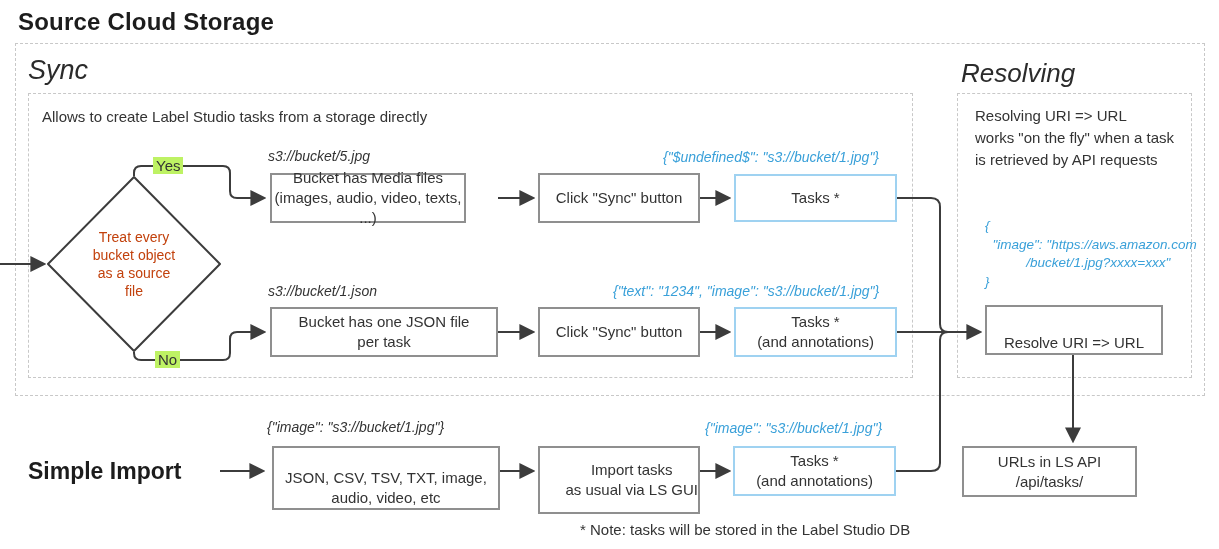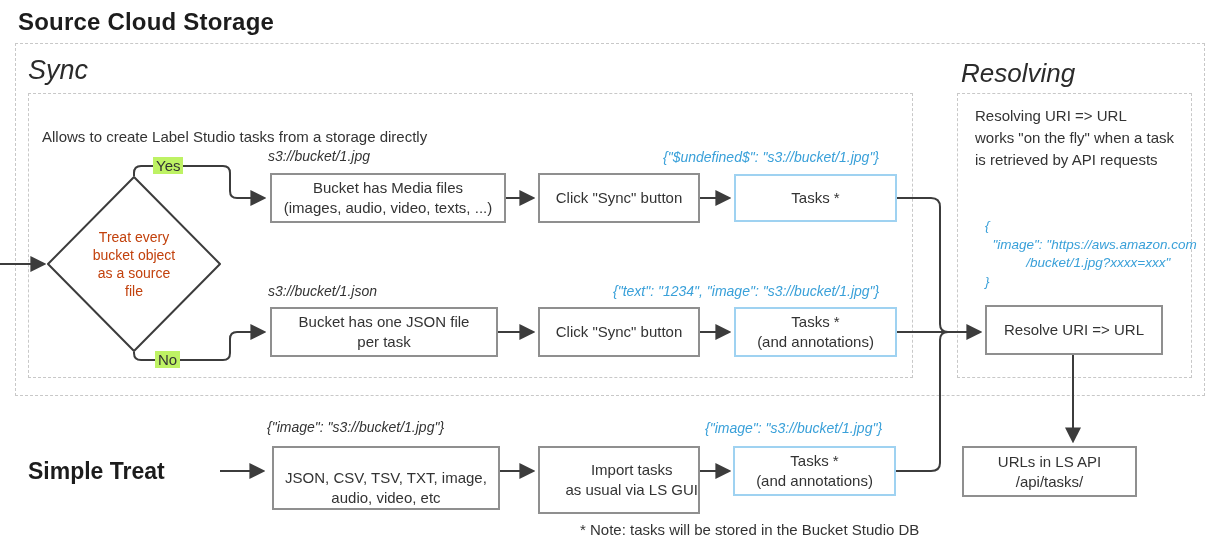--- a/index.html
+++ b/index.html
@@ -82,41 +82,41 @@
       <path d="M1073,355 L1073,441" marker-end="url(#arw)"></path>
       <path d="M220,471 L263,471" marker-end="url(#arw)"></path>
       <path d="M498,471 L533,471" marker-end="url(#arw)"></path>
       <path d="M700,471 L729,471" marker-end="url(#arw)"></path>
       <polygon points="134,177 220,264 134,351 48,264" fill="#ffffff"></polygon>
     </g>
   </svg>
 
   <div class="title">Source Cloud Storage</div>
   <div class="section-head" style="left:28px; top:55px;">Sync</div>
-  <div class="desc" style="left:42px; top:106px;margin-top:20px;">Allows to create Label Studio tasks from a storage directly</div>
+  <div class="desc" style="left:42px; top:106px;">Allows to create Label Studio tasks from a storage directly</div>
   <div class="section-head" style="left:961px; top:58px; font-size:26px;">Resolving</div>
   <div class="desc" style="left:975px; top:105px;">Resolving URI =&gt; URL
 works "on the fly" when a task
 is retrieved by API requests</div>
   <pre class="json-block" style="left:985px; top:217px;">{
   "image": "https://aws.amazon.com
            /bucket/1.jpg?xxxx=xxx"
 }</pre>
-  <div class="big-label" style="left:28px; top:458px;">Simple Treat</div>
+  <div class="big-label" style="left:28px; top:458px;">Simple Import</div>
 
   <div class="diamond-label">Treat every
 bucket object
 as a source
 file</div>
   <div class="edge-label" style="left:153px; top:157px;">Yes</div>
   <div class="edge-label" style="left:155px; top:351px;">No</div>
 
-  <div class="uri-label" style="left:268px; top:148px;">s3://bucket/1.jpg</div>
+  <div class="uri-label" style="left:268px; top:148px;">s3://bucket/5.jpg</div>
   <div class="json-label" style="left:663px; top:149px;">{"$undefined$": "s3://bucket/1.jpg"}</div>
-  <div class="node" style="left:270px; top:173px; width:236px; height:50px;">
+  <div class="node" style="left:270px; top:173px; width:196px; height:50px;">
     <span>Bucket has Media files
 (images, audio, video, texts, ...)</span>
   </div>
   <div class="node" style="left:538px; top:173px; width:162px; height:50px;">
     <span>Click "Sync" button</span>
   </div>
   <div class="node task" style="left:734px; top:174px; width:163px; height:48px;">
     <span>Tasks *</span>
   </div>
 
@@ -142,23 +142,23 @@
   </div>
   <div class="node" style="left:538px; top:446px; width:162px; height:68px;justify-content:flex-end;">
     <span>Import tasks
 as usual via LS GUI</span>
   </div>
   <div class="node task" style="left:733px; top:446px; width:163px; height:50px;">
     <span>Tasks *
 (and annotations)</span>
   </div>
 
-  <div class="node" style="left:985px; top:305px; width:178px; height:50px;">
+  <div class="node" style="left:985px; top:305px; width:178px; height:50px;align-items:flex-end;">
     <span>Resolve URI =&gt; URL</span>
   </div>
   <div class="node" style="left:962px; top:446px; width:175px; height:51px;">
     <span>URLs in LS API
 /api/tasks/</span>
   </div>
 
-  <div class="footnote" style="left:580px; top:521px;">* Note: tasks will be stored in the Bucket Studio DB</div>
+  <div class="footnote" style="left:580px; top:521px;">* Note: tasks will be stored in the Label Studio DB</div>
 
 </div>
 
 </body></html>

